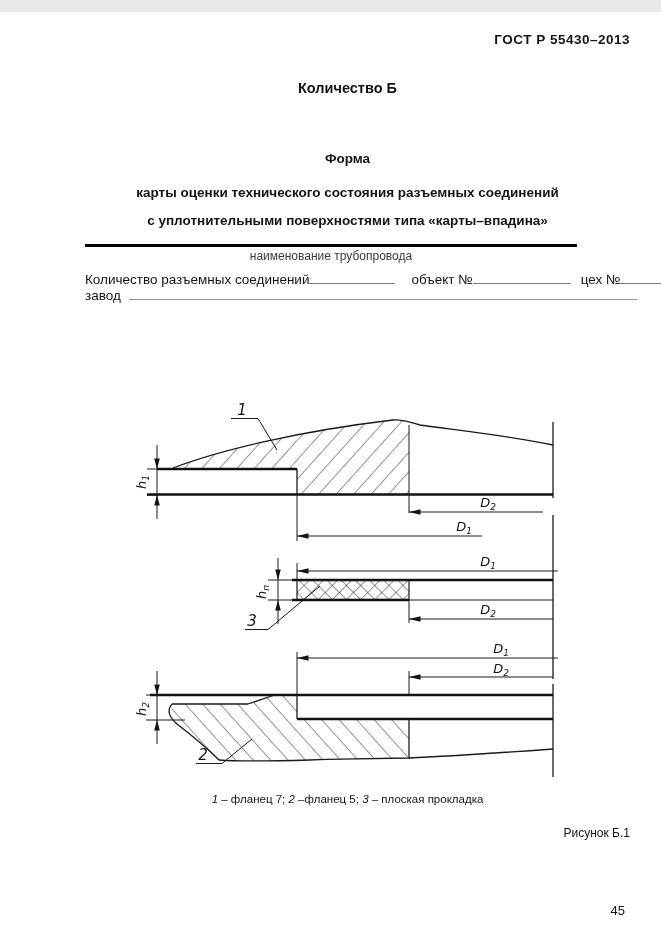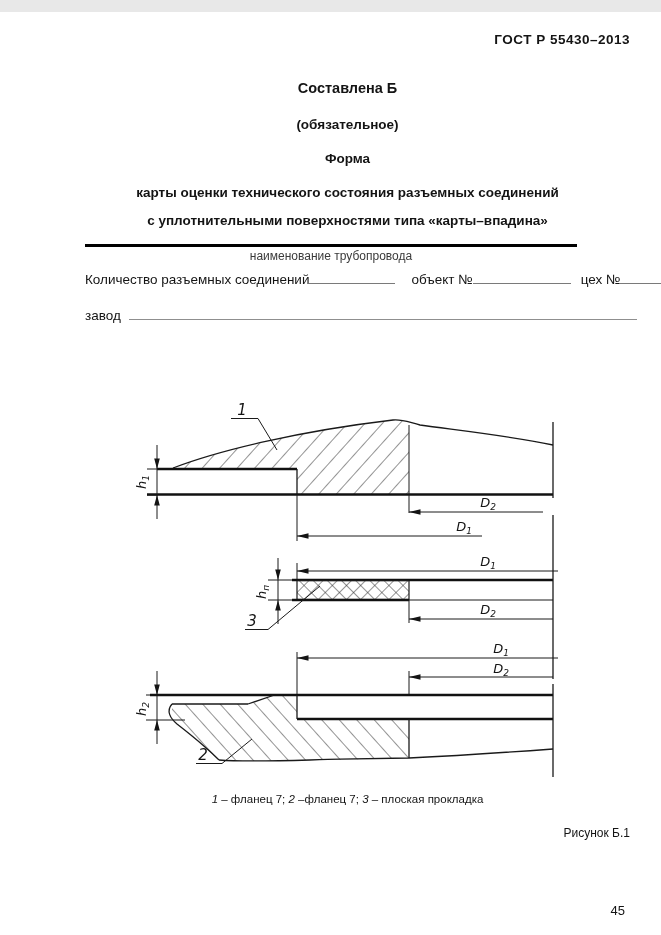--- a/index.html
+++ b/index.html
@@ -14,21 +14,21 @@
   .center-block{left:65px;width:565px;text-align:center;font-weight:bold;}
   .h-appendix{top:68px;font-size:14.5px;}
   .h-mand{top:105px;font-size:13.5px;}
   .h-form{top:139px;font-size:13.5px;}
   .h-sub1{top:173px;font-size:13.5px;}
   .h-sub2{top:201px;font-size:13.5px;}
   .top-rule{left:85px;top:232px;width:492px;height:3px;background:#000;}
   .pipe-caption{left:85px;top:237px;width:492px;text-align:center;font-size:12px;color:#3a3a3a;}
   .form-line{font-size:13.5px;white-space:nowrap;}
   .line-qty{left:85px;top:258px;width:545px;}
-  .line-plant{left:85px;top:294px;width:552px;display:flex;align-items:baseline;}
+  .line-plant{left:85px;top:274px;width:552px;display:flex;align-items:baseline;}
   .line-comp{left:85px;top:321px;}
   .blank{display:inline-block;border-bottom:1px solid #7a7a7a;height:13px;vertical-align:baseline;}
   .b-qty{width:86px;}
   .b-obj{width:98px;}
   .b-shop{width:64px;}
   .b-plant{flex:1 1 auto;margin-left:8px;border-bottom:1px solid #8f8f8f;height:13px;}
   .b-day{width:24px;}
   .b-month{width:84px;}
   .b-year{width:38px;margin-left:14px;}
   .gap-s{display:inline-block;width:10px;}
@@ -46,22 +46,21 @@
   .dim-sub{font-size:9px;}
   .callout{font:italic 15px "DejaVu Sans",sans-serif;fill:#141414;text-anchor:middle;}
 </style>
 </head>
 <body>
 
 <div class="page">
 
   <div class="abs doc-header">ГОСТ  Р 55430–2013</div>
 
-  <div class="abs center-block h-appendix">Составлена Б</div>
-  <div class="abs center-block h-mand">(обязательное)</div>
+  <div class="abs center-block h-appendix">Количество Б</div>
   <div class="abs center-block h-form">Форма</div>
   <div class="abs center-block h-sub1">карты оценки технического состояния разъемных соединений</div>
   <div class="abs center-block h-sub2">с уплотнительными поверхностями типа «карты–впадина»</div>
 
   <div class="abs top-rule"></div>
   <div class="abs pipe-caption">наименование трубопровода</div>
 
   <div class="abs form-line line-qty">
     <span>Количество разъемных соединений</span><span class="blank b-qty"></span><span class="gap-m"></span><span>объект №</span><span class="blank b-obj"></span><span class="gap-s"></span><span>цех №</span><span class="blank b-shop"></span>
   </div>
@@ -190,20 +189,20 @@
       </g>
       <g>
         <text class="callout" x="203" y="748">2</text>
         <line class="ln-dim" x1="196" y1="751.5" x2="222" y2="751.5"></line>
         <line class="ln-dim" x1="222" y1="751.5" x2="252" y2="727"></line>
       </g>
     </g>
   </svg>
 
   <div class="abs fig-caption">
-    <span class="cap-num">1</span><span> – фланец 7;  </span><span class="cap-num">2</span><span> –фланец 7;  </span><span class="cap-num">3</span><span> – плоская прокладка</span>
+    <span class="cap-num">1</span><span> – фланец 7;  </span><span class="cap-num">2</span><span> –фланец 5;  </span><span class="cap-num">3</span><span> – плоская прокладка</span>
   </div>
 
   <div class="abs fig-label">Рисунок Б.1</div>
 
   <div class="abs page-num">45</div>
 
 </div>
 
 </body></html>

